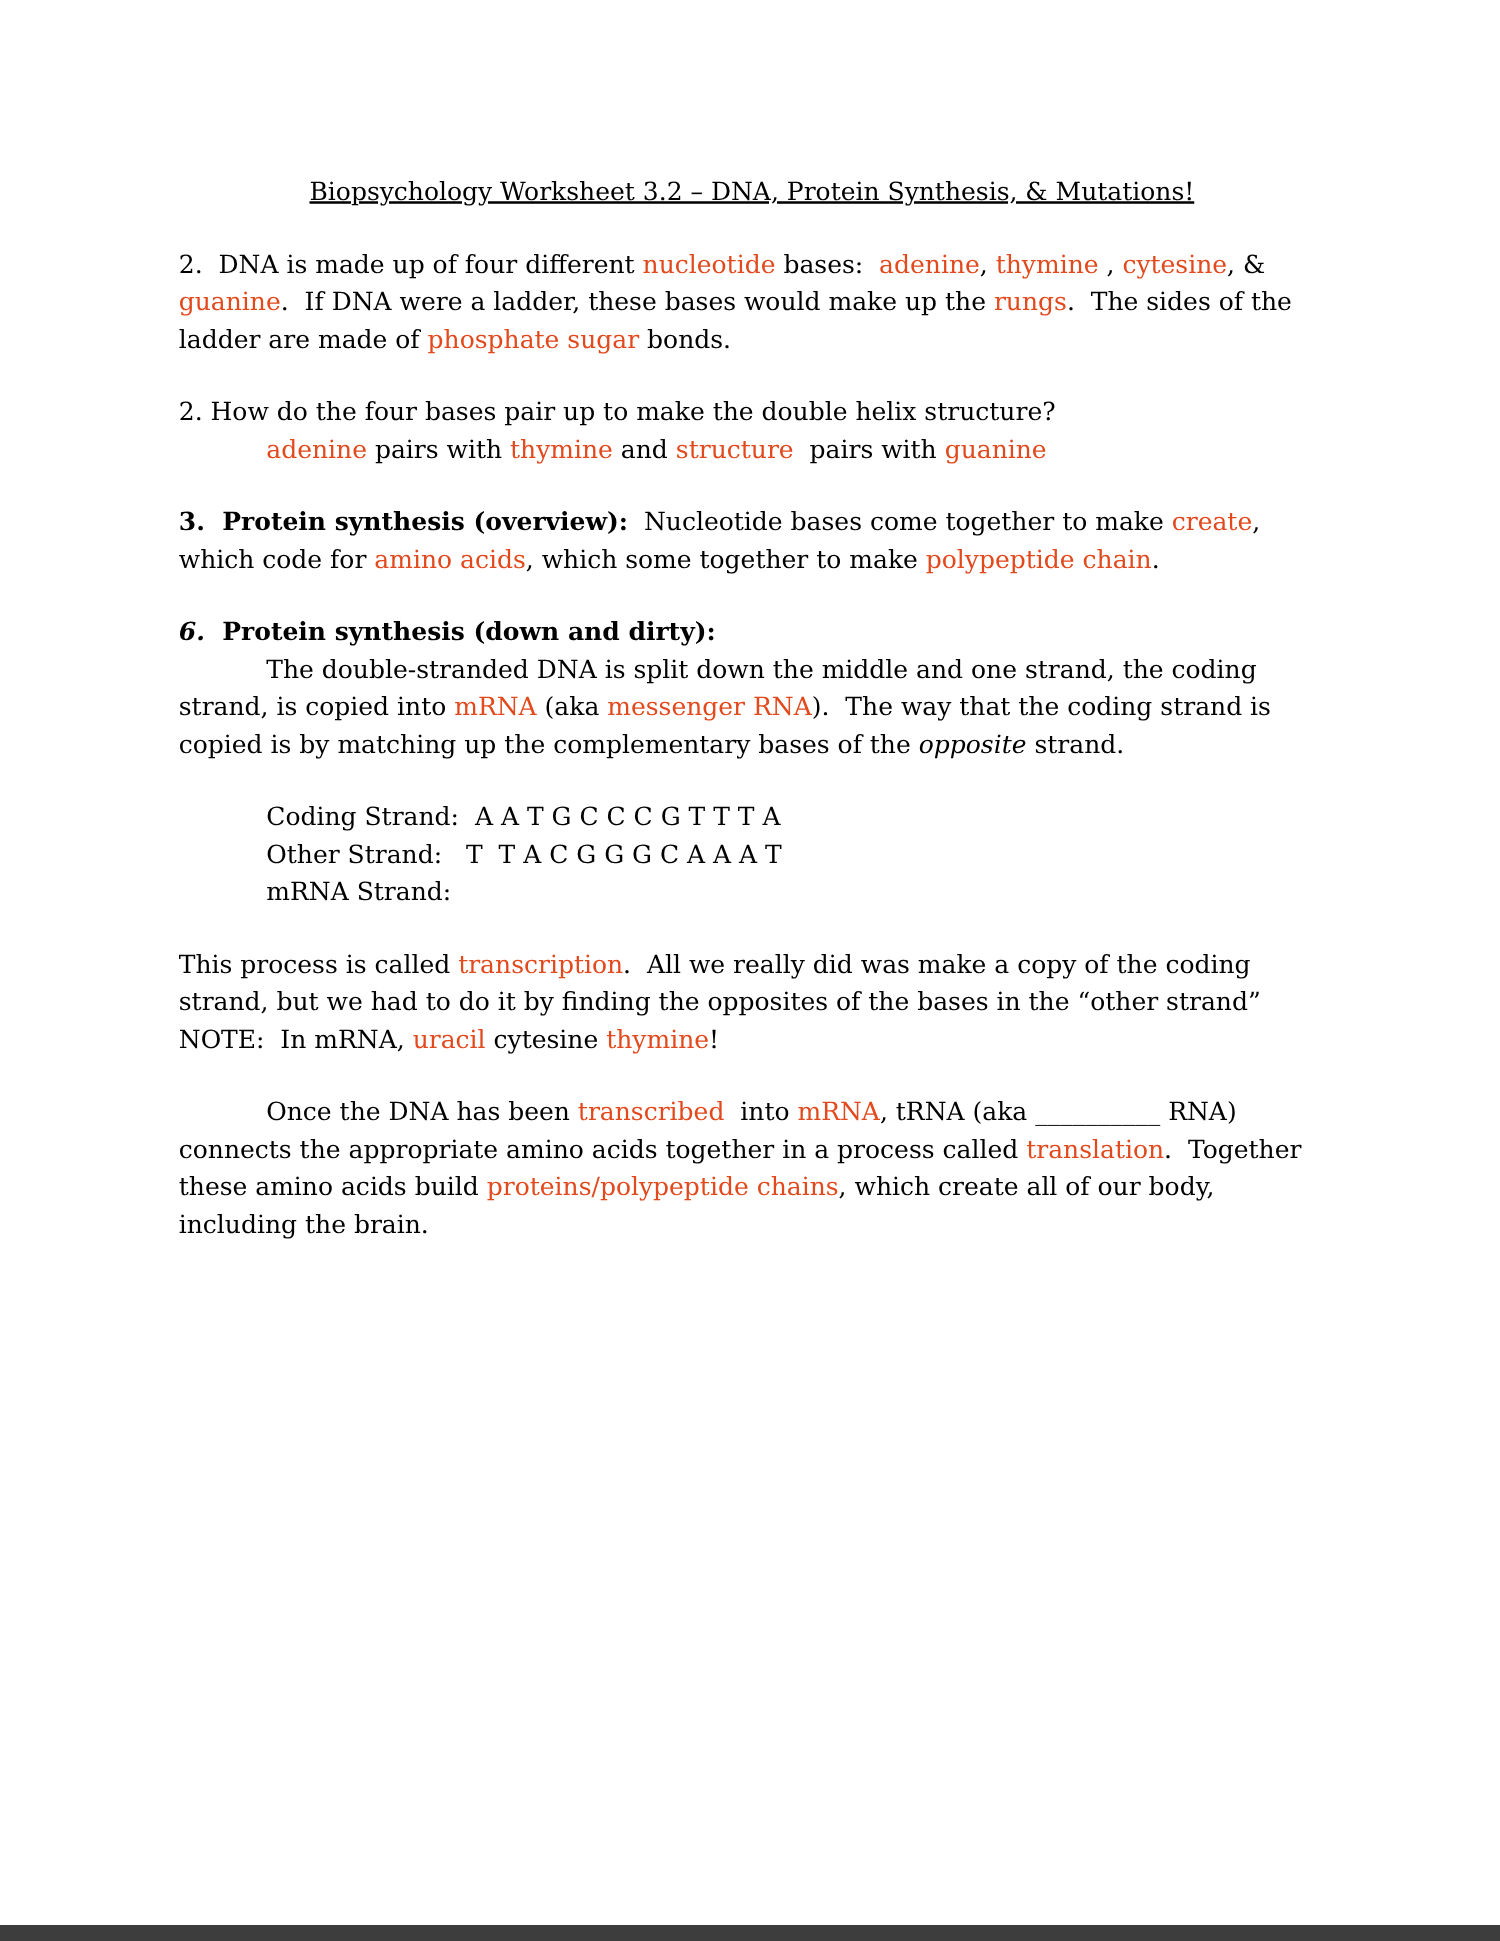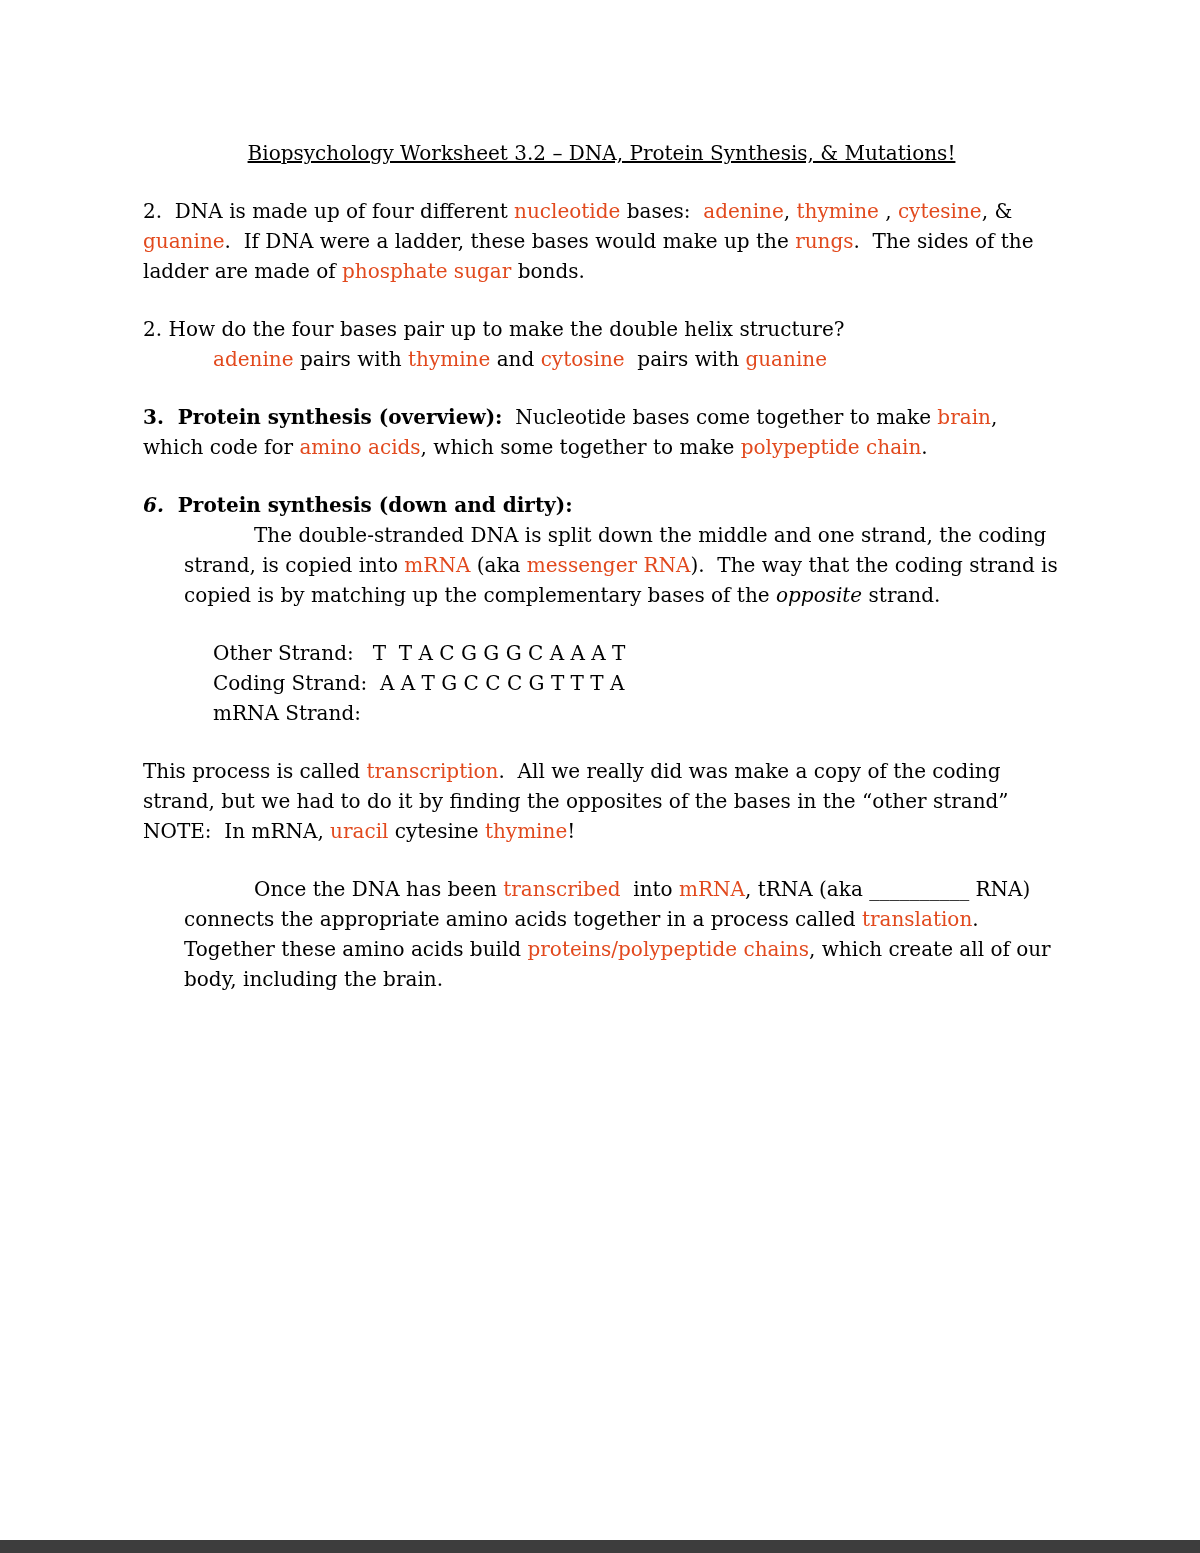--- a/index.html
+++ b/index.html
@@ -29,21 +29,21 @@
   .para {
     margin: 0 0 28px 0;
     white-space: pre-wrap;
   }
   .group { margin: 0 0 28px 0; }
   .line {
     margin: 0;
     white-space: pre-wrap;
   }
   .indent { margin-left: 70px; }
-  .firstindent { text-indent: 70px; margin-left: 41px; }
+  .firstindent { text-indent: 70px; }
   .red    { color: var(--red, #e2491d); }
   .bold   { font-weight: 700; }
   .italic { font-style: italic; }
   .underline { text-decoration: underline; }
   .bottom-bar {
     position: absolute;
     left: 0;
     bottom: 0;
     width: 100%;
     height: 13px;
@@ -55,36 +55,36 @@
 
 <div class="page">
 
   <div class="title"><span class="underline">Biopsychology Worksheet 3.2 – DNA, Protein Synthesis, &amp; Mutations!</span></div>
 
 
   <p class="para"><span>2.  DNA is made up of four different </span><span class="red">nucleotide</span><span> bases:  </span><span class="red">adenine</span><span>, </span><span class="red">thymine</span><span> , </span><span class="red">cytesine</span><span>, &amp; </span><span class="red">guanine</span><span>.  If DNA were a ladder, these bases would make up the </span><span class="red">rungs</span><span>.  The sides of the ladder are made of </span><span class="red">phosphate sugar</span><span> bonds.</span></p>
 
   <div class="group">
     <p class="line"><span>2. How do the four bases pair up to make the double helix structure?</span></p>
-    <p class="line indent"><span class="red">adenine</span><span> pairs with </span><span class="red">thymine</span><span> and </span><span class="red">cytosine</span><span>  pairs with </span><span class="red">guanine</span></p>
+    <p class="line indent"><span class="red">adenine</span><span> pairs with </span><span class="red">thymine</span><span> and </span><span class="red">structure</span><span>  pairs with </span><span class="red">guanine</span></p>
   </div>
 
 
 
-  <p class="para"><span class="bold">3.  Protein synthesis (overview):</span><span>  Nucleotide bases come together to make </span><span class="red">brain</span><span>, which code for </span><span class="red">amino acids</span><span>, which some together to make </span><span class="red">polypeptide chain</span><span>.</span></p>
+  <p class="para"><span class="bold">3.  Protein synthesis (overview):</span><span>  Nucleotide bases come together to make </span><span class="red">create</span><span>, which code for </span><span class="red">amino acids</span><span>, which some together to make </span><span class="red">polypeptide chain</span><span>.</span></p>
 
 
   <div class="group">
     <p class="line"><span class="bold italic">6.</span><span class="bold">  Protein synthesis (down and dirty):</span></p>
     <p class="line firstindent"><span>The double-stranded DNA is split down the middle and one strand, the coding strand, is copied into </span><span class="red">mRNA</span><span> (aka </span><span class="red">messenger RNA</span><span>).  The way that the coding strand is copied is by matching up the complementary bases of the </span><span class="italic">opposite</span><span> strand.</span></p>
   </div>
 
   <div class="group">
+    <p class="line indent"><span>Coding Strand:  A A T G C C C G T T T A</span></p>
     <p class="line indent"><span>Other Strand:   T  T A C G G G C A A A T</span></p>
-    <p class="line indent"><span>Coding Strand:  A A T G C C C G T T T A</span></p>
     <p class="line indent"><span>mRNA Strand:</span></p>
   </div>
 
   <p class="para"><span>This process is called </span><span class="red">transcription</span><span>.  All we really did was make a copy of the coding strand, but we had to do it by finding the opposites of the bases in the “other strand”  NOTE:  In mRNA, </span><span class="red">uracil</span><span> cytesine </span><span class="red">thymine</span><span>!</span></p>
 
   <p class="para firstindent"><span>Once the DNA has been </span><span class="red">transcribed</span><span>  into </span><span class="red">mRNA</span><span>, tRNA (aka __________ RNA) connects the appropriate amino acids together in a process called </span><span class="red">translation</span><span>.  Together these amino acids build </span><span class="red">proteins/polypeptide chains</span><span>, which create all of our body, including the brain.</span></p>
 
   <div class="bottom-bar"></div>
 </div>
 

